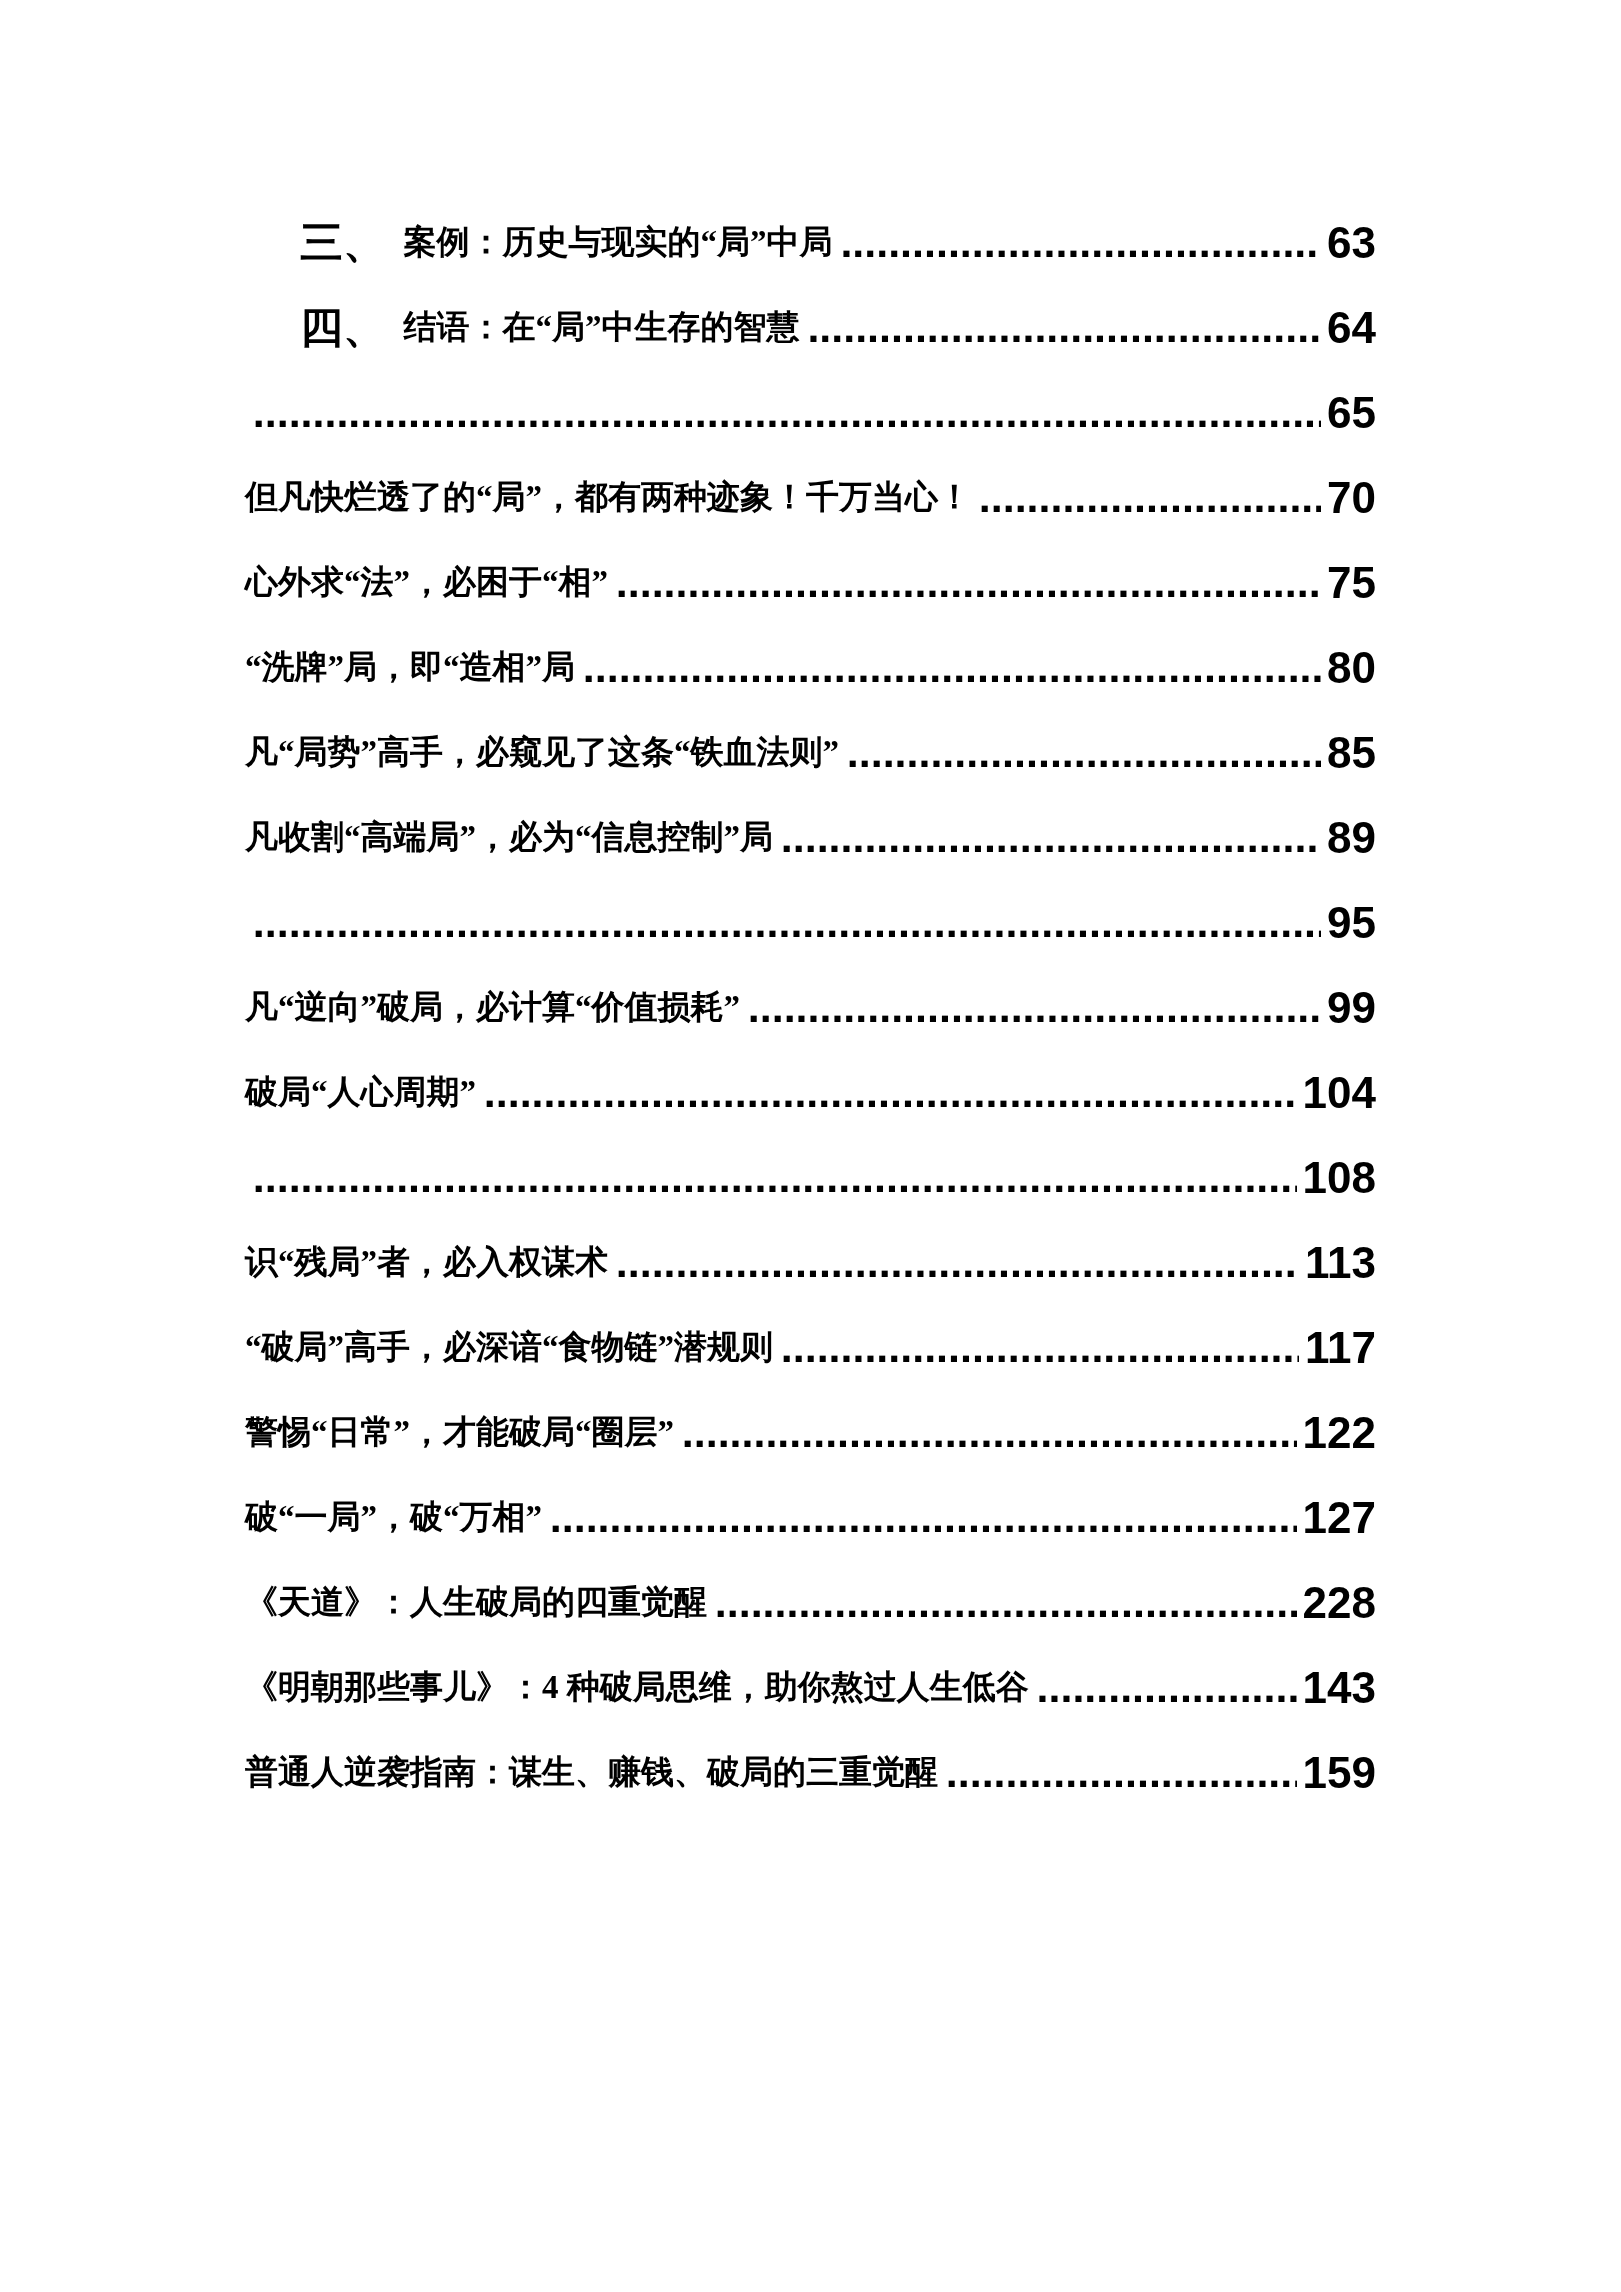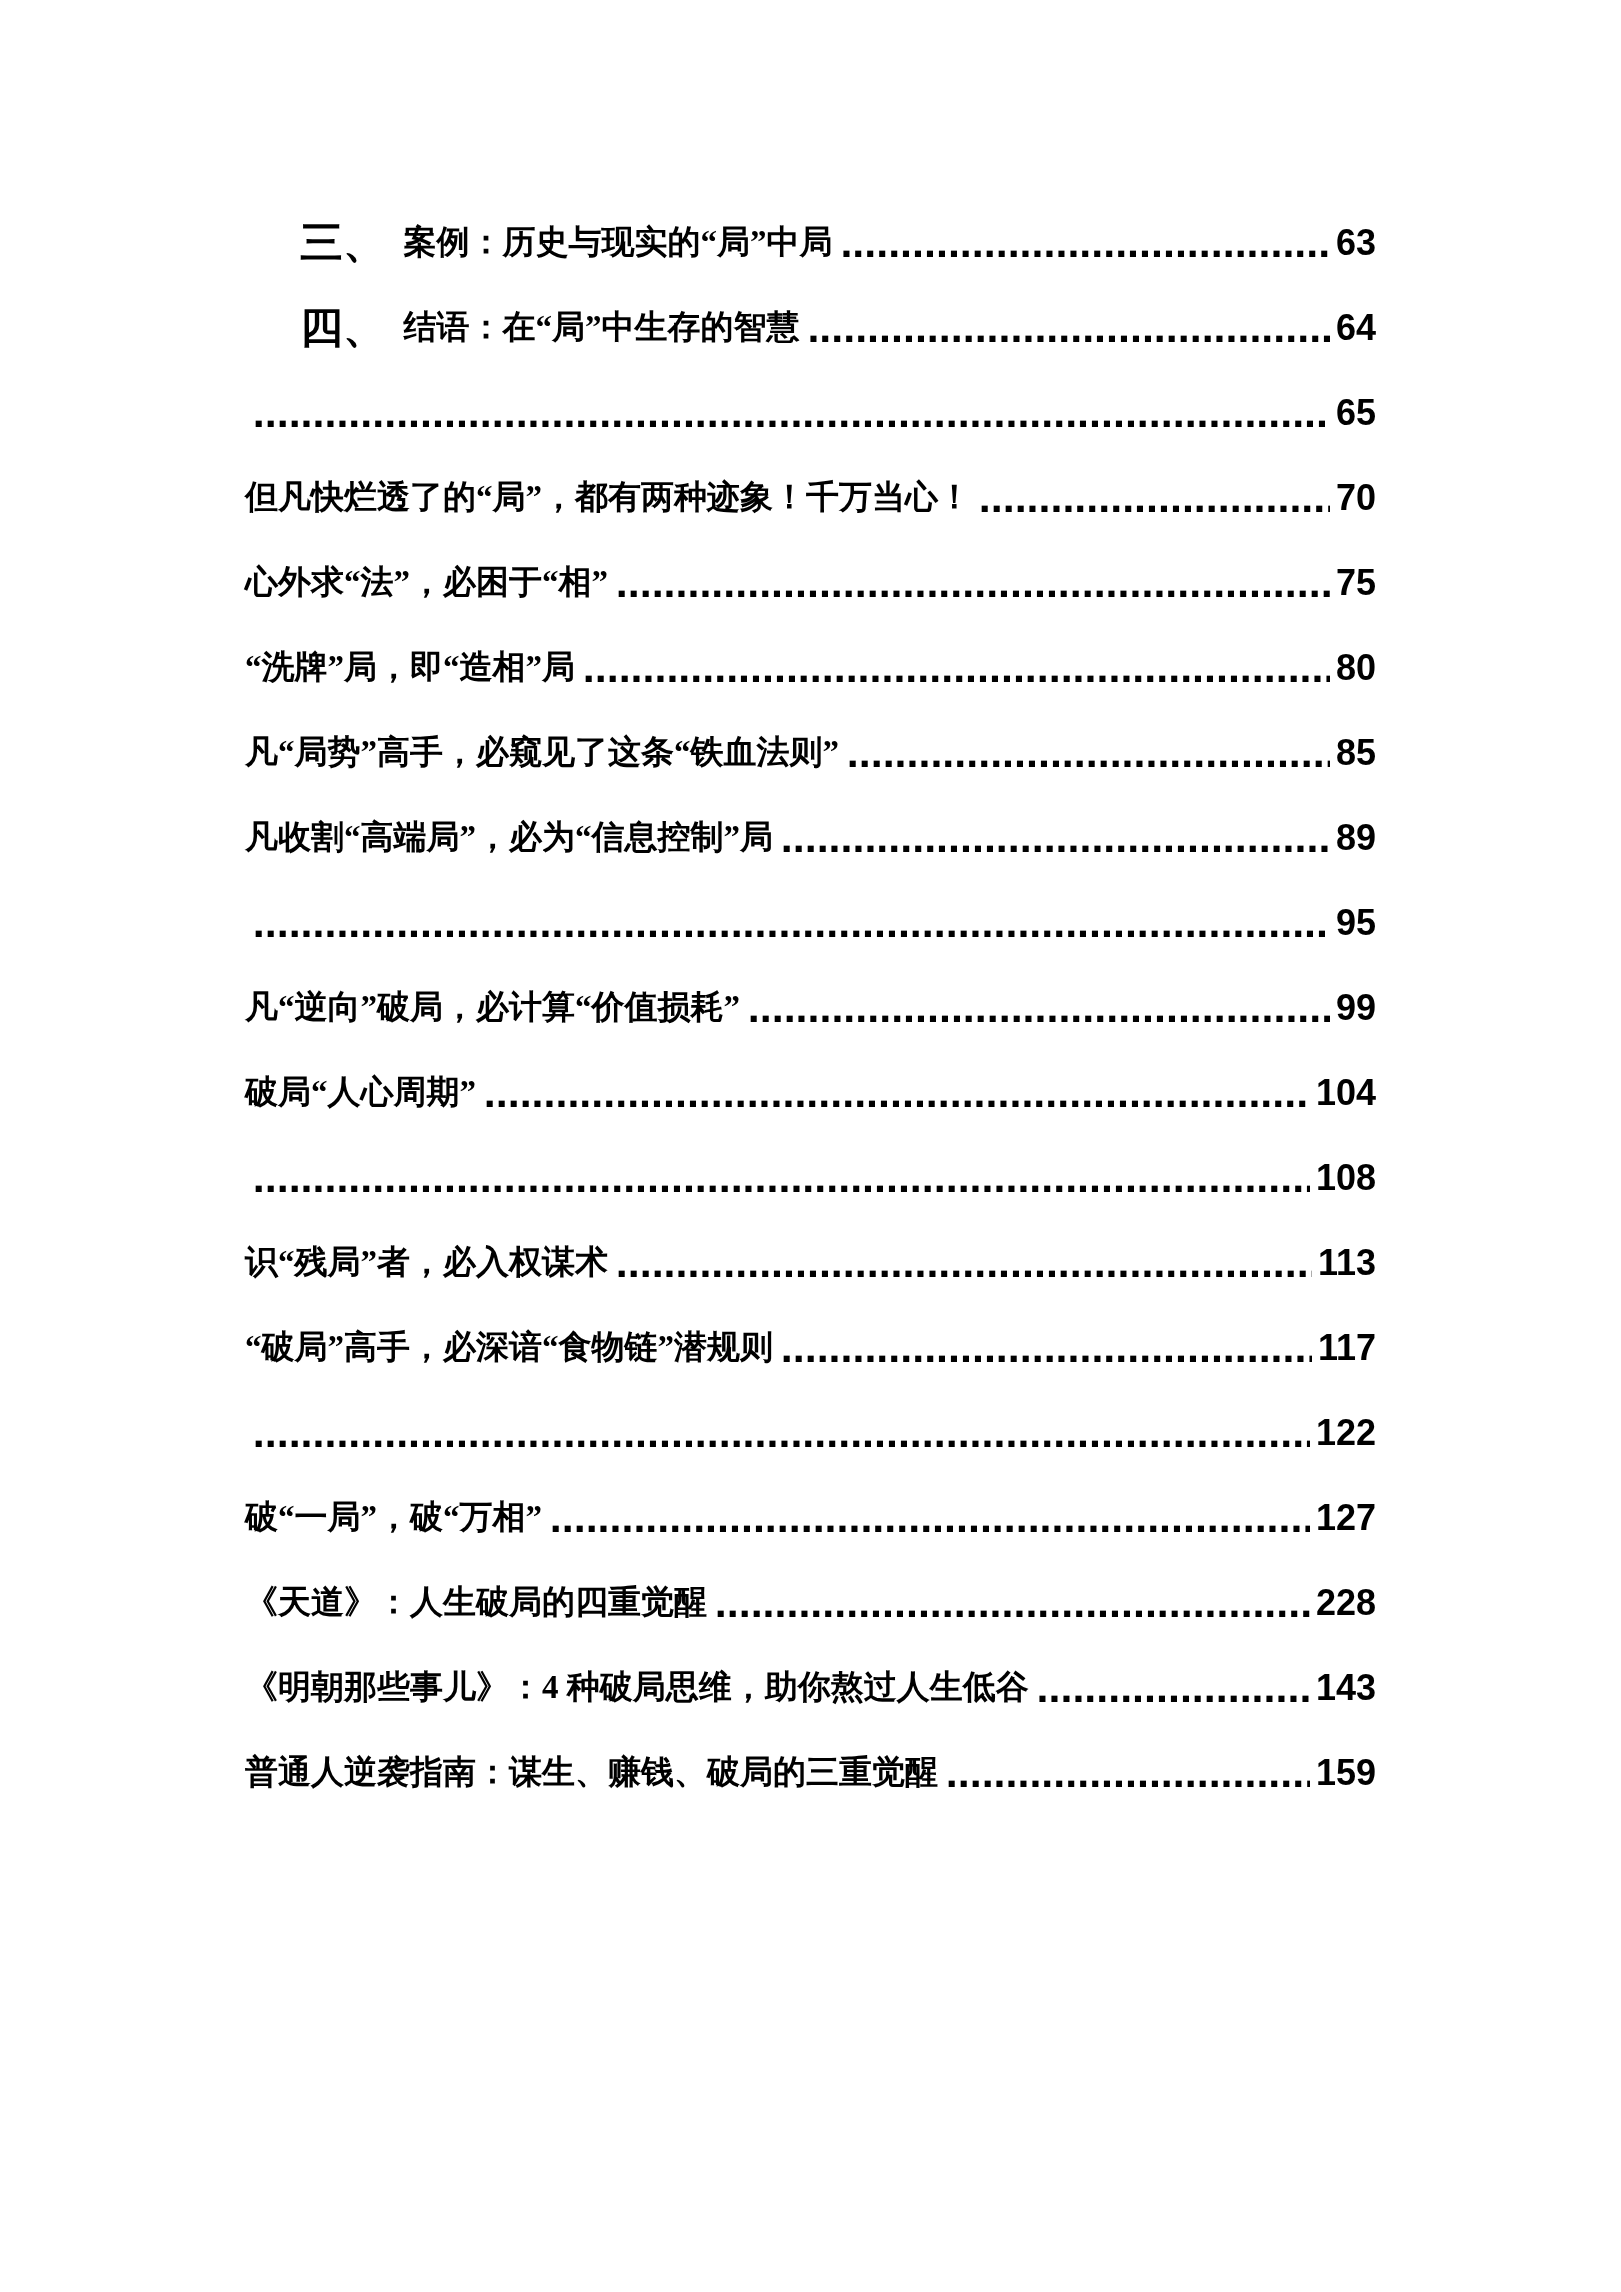--- a/index.html
+++ b/index.html
@@ -53,21 +53,21 @@
     overflow: hidden;
     white-space: nowrap;
     font-family: "Liberation Sans", "DejaVu Sans", sans-serif;
     font-size: 43px;
     padding-left: 7.8px;
     letter-spacing: 0;
   }
   .toc-page {
     flex: 0 0 auto;
     font-family: "Liberation Sans", "DejaVu Sans", sans-serif;
-    font-size: 36px;
+    font-size: 44px;
     padding-left: 5.9px;
   }
 </style>
 </head>
 <body style="background: rgb(255, 255, 255); color: rgb(0, 0, 0);">
 
 <div class="doc-page">
   <div class="toc">
   <div class="toc-row indent">
     <span class="toc-prefix">三、</span>
@@ -159,20 +159,21 @@
 
   <div class="toc-row">
 
     <span class="toc-title">“破局”高手，必深谙“食物链”潜规则</span>
     <span class="toc-dots">................................................................................................................................................................</span>
     <span class="toc-page">117</span>
   </div>
 
   <div class="toc-row">
 
+    <span class="toc-title">警惕“日常”，才能破局“圈层”</span>
     <span class="toc-dots">................................................................................................................................................................</span>
     <span class="toc-page">122</span>
   </div>
 
   <div class="toc-row">
 
     <span class="toc-title">破“一局”，破“万相”</span>
     <span class="toc-dots">................................................................................................................................................................</span>
     <span class="toc-page">127</span>
   </div>

